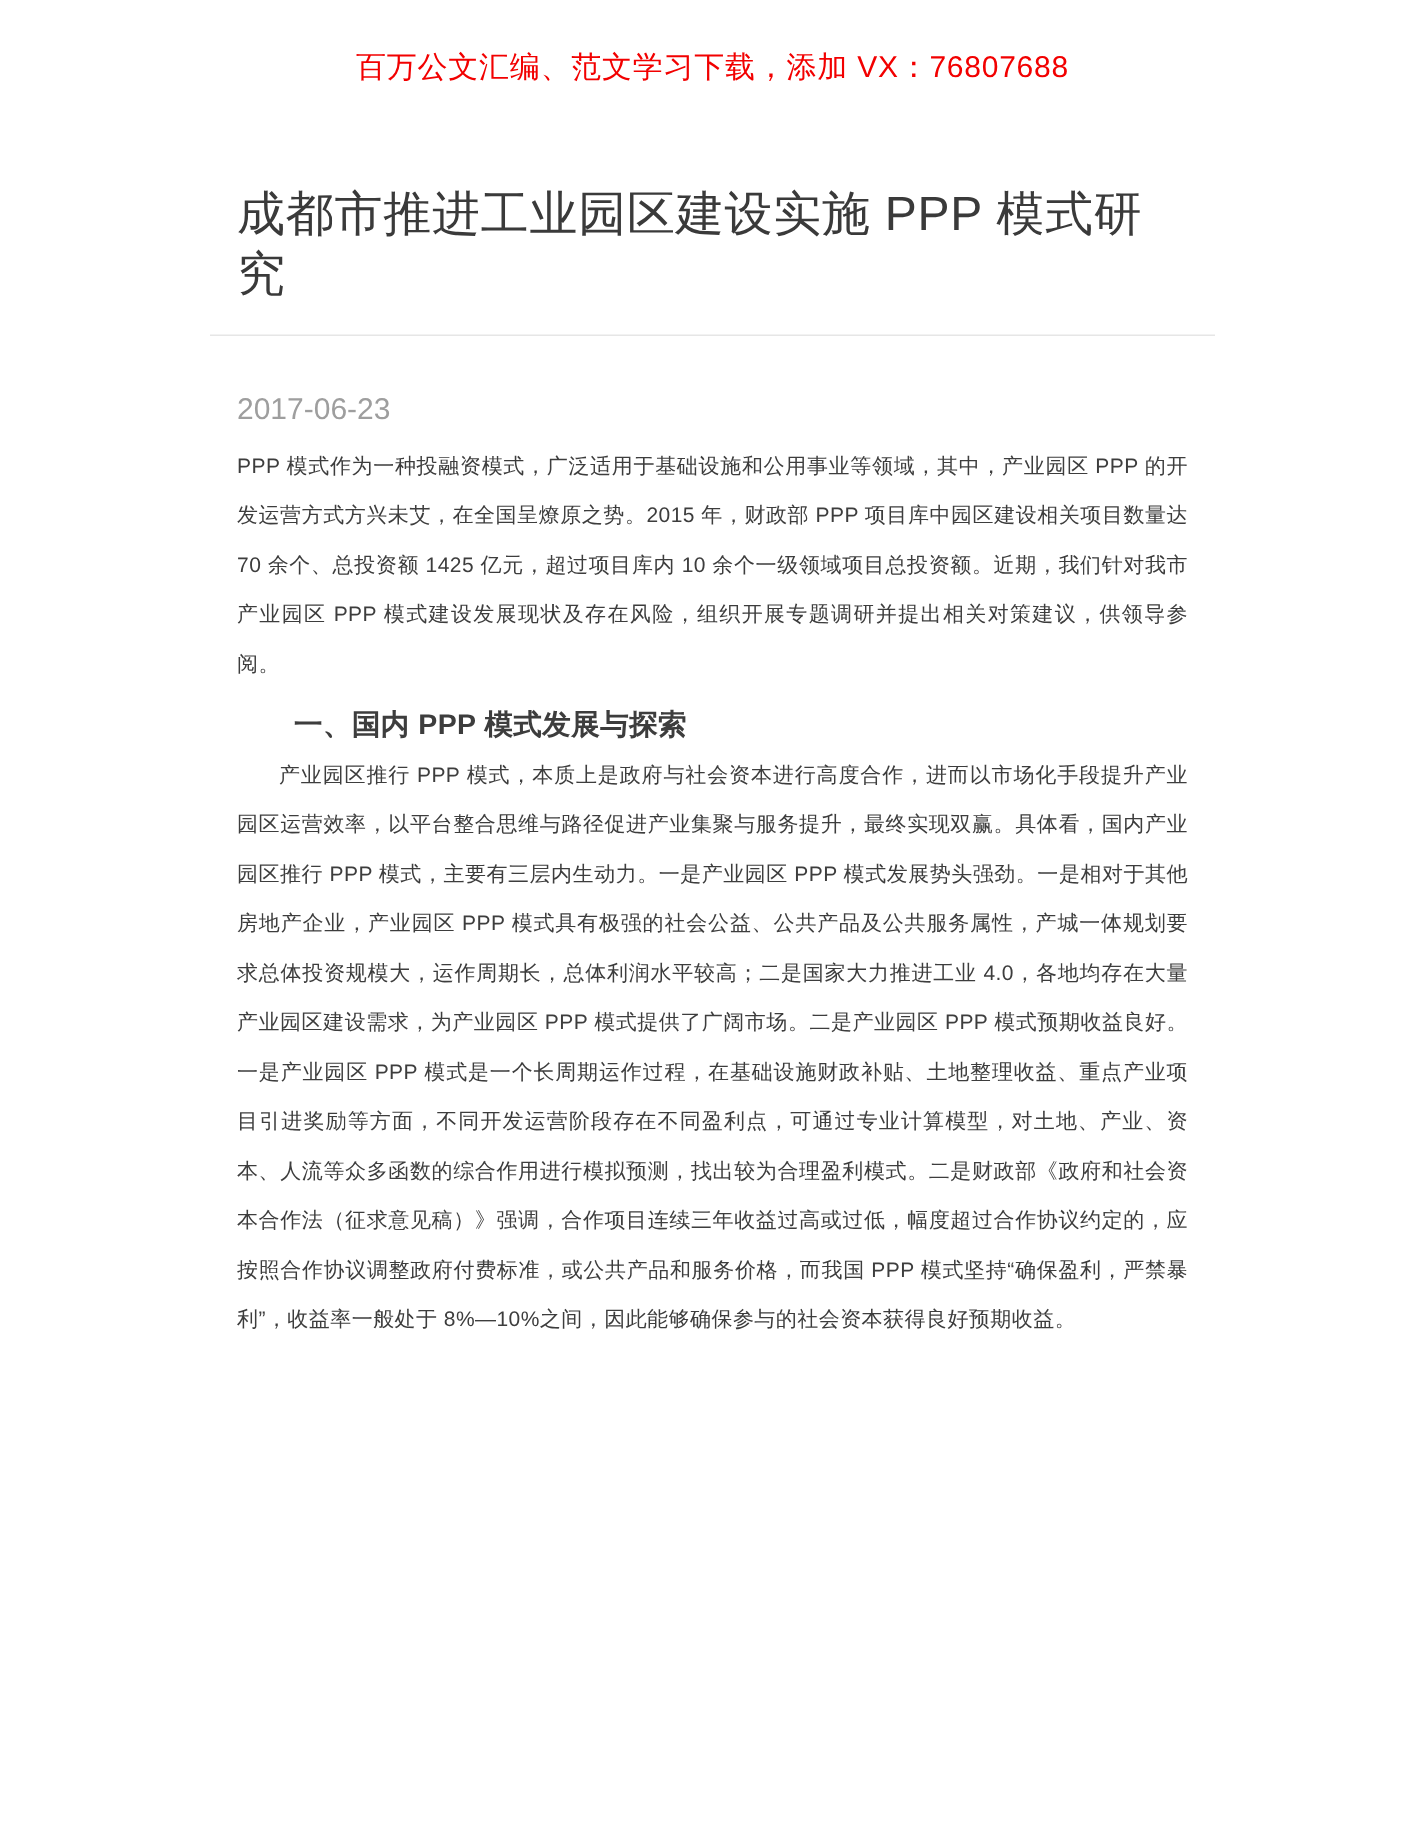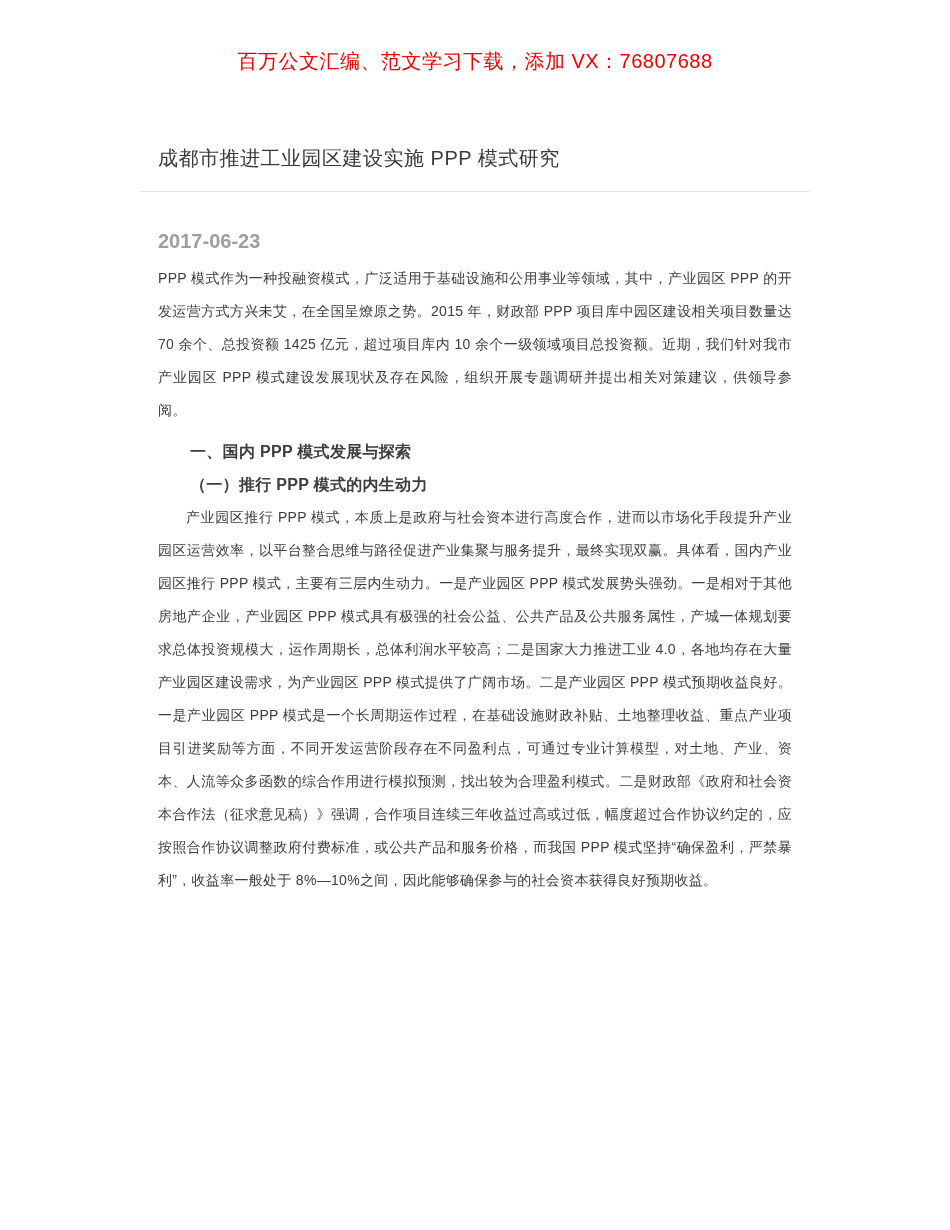--- a/index.html
+++ b/index.html
@@ -9,75 +9,74 @@
     font-family: "Liberation Sans", "DejaVu Sans", sans-serif;
   }
   .page {
     width: 950px;
     height: 1230px;
     margin: 0 auto;
     background: #ffffff;
     overflow: hidden;
   }
   .banner {
-    padding-top: 48px;
+    padding-top: 32px;
     text-align: center;
     font-size: 20px;
     line-height: 26px;
     color: #f20000;
     font-weight: 400;
     letter-spacing: 0.5px;
   }
   .article {
     width: 670px;
     margin: 0 auto;
   }
   .article-title {
     margin-top: 64px;
     padding: 0 18px;
-    font-size: 20px;
+    font-size: 32px;
     line-height: 40px;
     color: #3a3a3a;
     font-weight: 400;
     letter-spacing: 0.5px;
   }
   .divider {
     margin-top: 10px;
     height: 0;
     border-top: 1px solid #e6e6e6;
   }
   .article-body {
     padding: 0 18px;
   }
   .pub-date {
     margin-top: 36px;
     font-size: 20px;
     line-height: 26px;
     color: #9e9e9e;
-    font-weight: bold;
   }
   .para {
     margin: 0;
     font-size: 14px;
     line-height: 33px;
     color: #3d3d3d;
     text-align: justify;
     letter-spacing: 0.3px;
   }
   .para.first {
     margin-top: 8px;
     text-indent: 0;
   }
   .para.indent {
     text-indent: 2em;
   }
   .heading {
     margin: 0;
     margin-top: 8px;
-    font-size: 16px;
+    font-size: 19px;
     line-height: 33px;
     color: #3d3d3d;
     font-weight: 700;
     text-indent: 2em;
     text-align: justify;
     letter-spacing: 0.3px;
   }
   .heading.sub {
     margin-top: 0;
   }
@@ -97,19 +96,18 @@
 
     <div class="article-body">
 
       <div class="pub-date">2017-06-23</div>
 
       <p class="para first">PPP 模式作为一种投融资模式，广泛适用于基础设施和公用事业等领域，其中，产业园区 PPP 的开发运营方式方兴未艾，在全国呈燎原之势。2015 年，财政部 PPP 项目库中园区建设相关项目数量达 70 余个、总投资额 1425 亿元，超过项目库内 10 余个一级领域项目总投资额。近期，我们针对我市产业园区 PPP 模式建设发展现状及存在风险，组织开展专题调研并提出相关对策建议，供领导参阅。</p>
 
       <h2 class="heading">一、国内 PPP 模式发展与探索</h2>
 
 
-      <h3 class="heading sub">（一）推行 PPP 模式的内生动力</h3>
 
       <p class="para indent">产业园区推行 PPP 模式，本质上是政府与社会资本进行高度合作，进而以市场化手段提升产业园区运营效率，以平台整合思维与路径促进产业集聚与服务提升，最终实现双赢。具体看，国内产业园区推行 PPP 模式，主要有三层内生动力。一是产业园区 PPP 模式发展势头强劲。一是相对于其他房地产企业，产业园区 PPP 模式具有极强的社会公益、公共产品及公共服务属性，产城一体规划要求总体投资规模大，运作周期长，总体利润水平较高；二是国家大力推进工业 4.0，各地均存在大量产业园区建设需求，为产业园区 PPP 模式提供了广阔市场。二是产业园区 PPP 模式预期收益良好。一是产业园区 PPP 模式是一个长周期运作过程，在基础设施财政补贴、土地整理收益、重点产业项目引进奖励等方面，不同开发运营阶段存在不同盈利点，可通过专业计算模型，对土地、产业、资本、人流等众多函数的综合作用进行模拟预测，找出较为合理盈利模式。二是财政部《政府和社会资本合作法（征求意见稿）》强调，合作项目连续三年收益过高或过低，幅度超过合作协议约定的，应按照合作协议调整政府付费标准，或公共产品和服务价格，而我国 PPP 模式坚持“确保盈利，严禁暴利”，收益率一般处于 8%—10%之间，因此能够确保参与的社会资本获得良好预期收益。</p>
 
     </div>
   </div>
 </div>
 
 </body></html>

